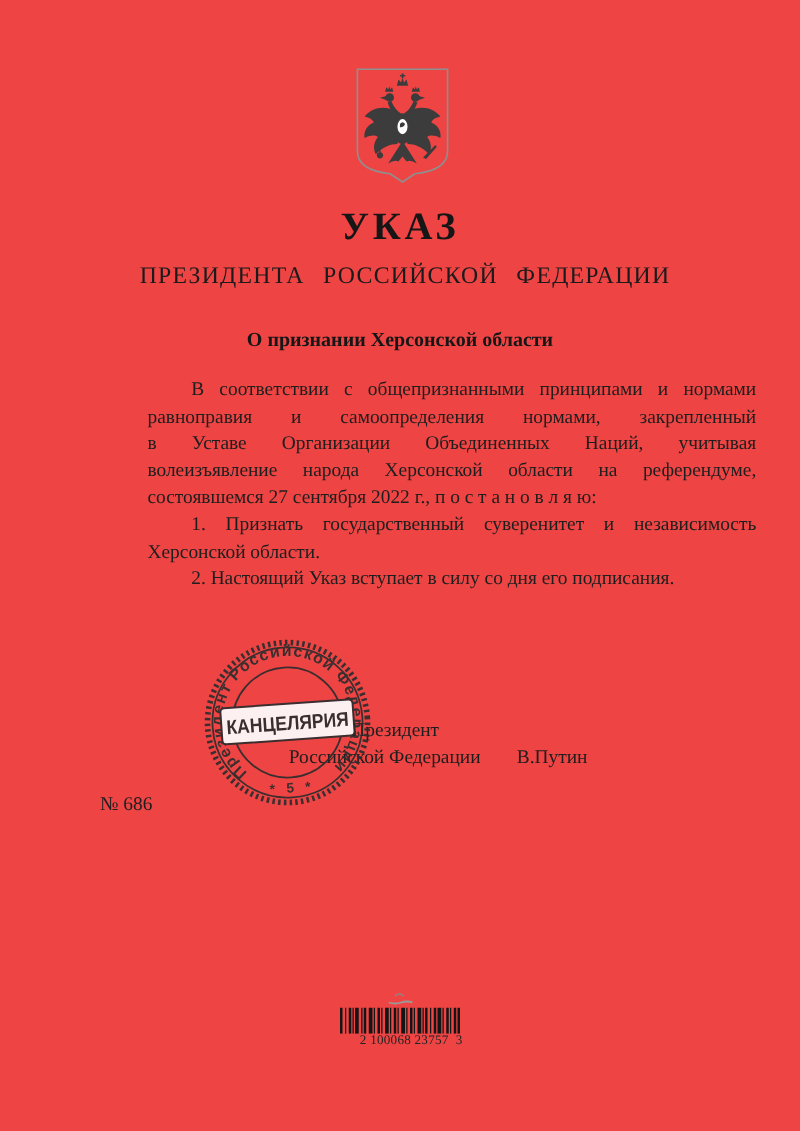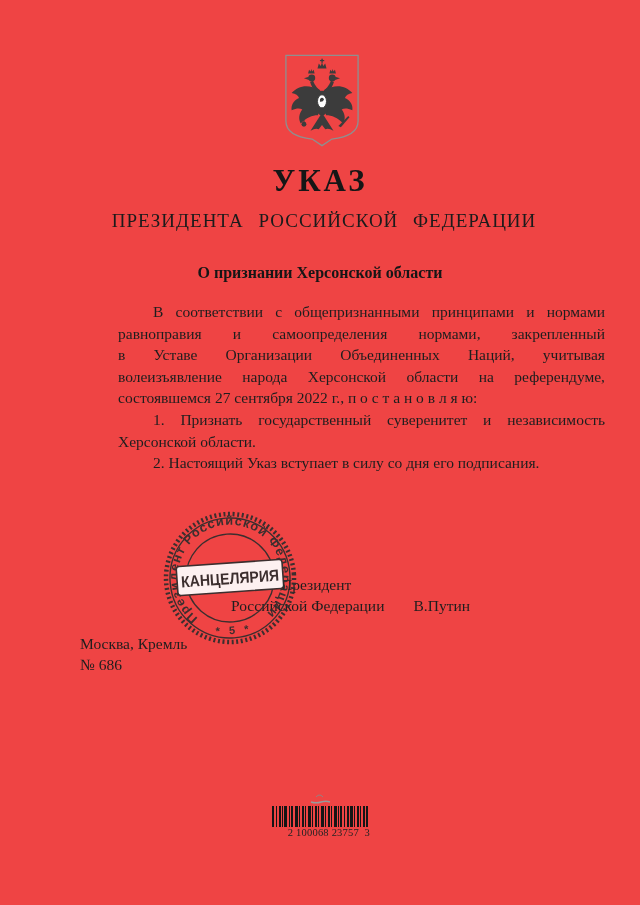--- a/index.html
+++ b/index.html
@@ -100,21 +100,20 @@
       <text font-family="Liberation Sans, sans-serif" font-size="12.5" font-weight="bold" fill="#2d2d2d" letter-spacing="1">
         <textPath href="#ringPath" startOffset="2" textLength="252" lengthAdjust="spacingAndGlyphs">Президент Российской Федерации</textPath>
       </text>
       <text x="75" y="131" text-anchor="middle" font-family="Liberation Sans, sans-serif" font-size="11" font-weight="bold" fill="#2d2d2d" letter-spacing="3">* 5 *</text>
       <rect x="22" y="60" width="106" height="29" rx="3" fill="#ffffff" stroke="#2d2d2d" stroke-width="1.6"></rect>
       <text x="75" y="81" text-anchor="middle" font-family="Liberation Sans, sans-serif" font-size="16" font-weight="bold" fill="#2d2d2d" textLength="98" lengthAdjust="spacingAndGlyphs">КАНЦЕЛЯРИЯ</text>
     </g>
   </svg>
 
   <div class="footer-block">
-    <div>Москва, Кремль</div>
     <div>№ 686</div>
   </div>
 
   <div class="barcode-block">
     <svg class="smudge" width="26" height="11" viewBox="0 0 26 11">
       <path d="M9,3 c2,-2.5 5,-2.5 7,0" stroke="#8a8a8a" stroke-width="1" fill="none"></path>
       <path d="M4,8 q5,1.6 10,0 t9,0" stroke="#9a9a9a" stroke-width="1.4" fill="none"></path>
     </svg>
     <svg class="bars" width="96" height="21" viewBox="0 0 96 21">
       <g fill="#151515">

